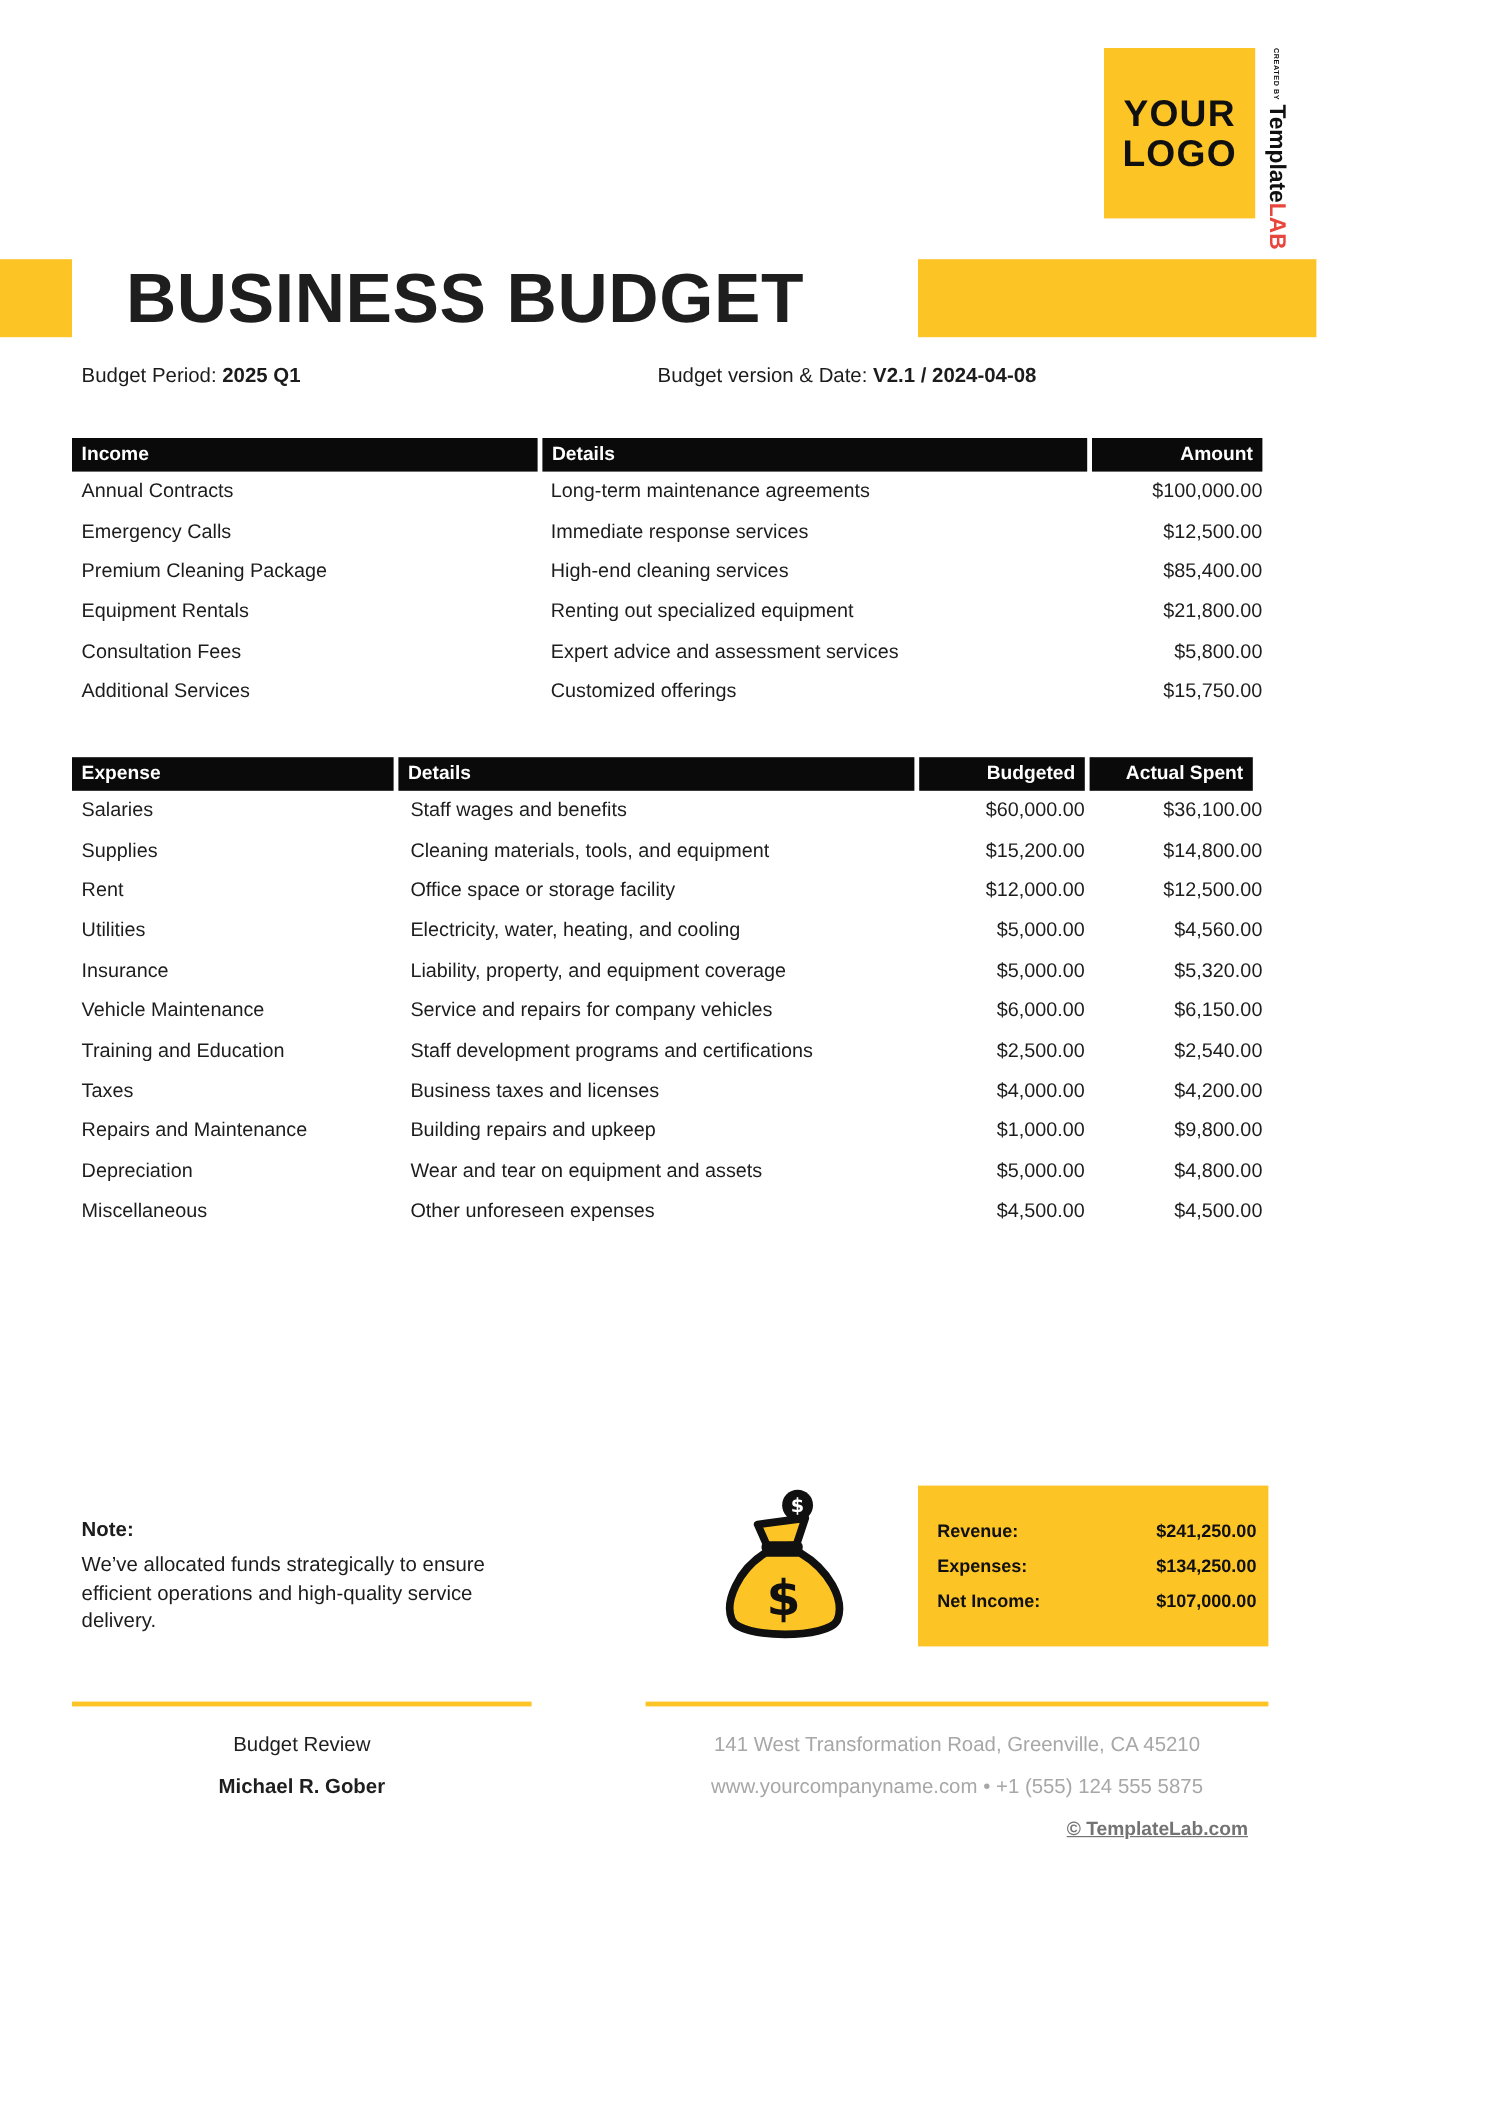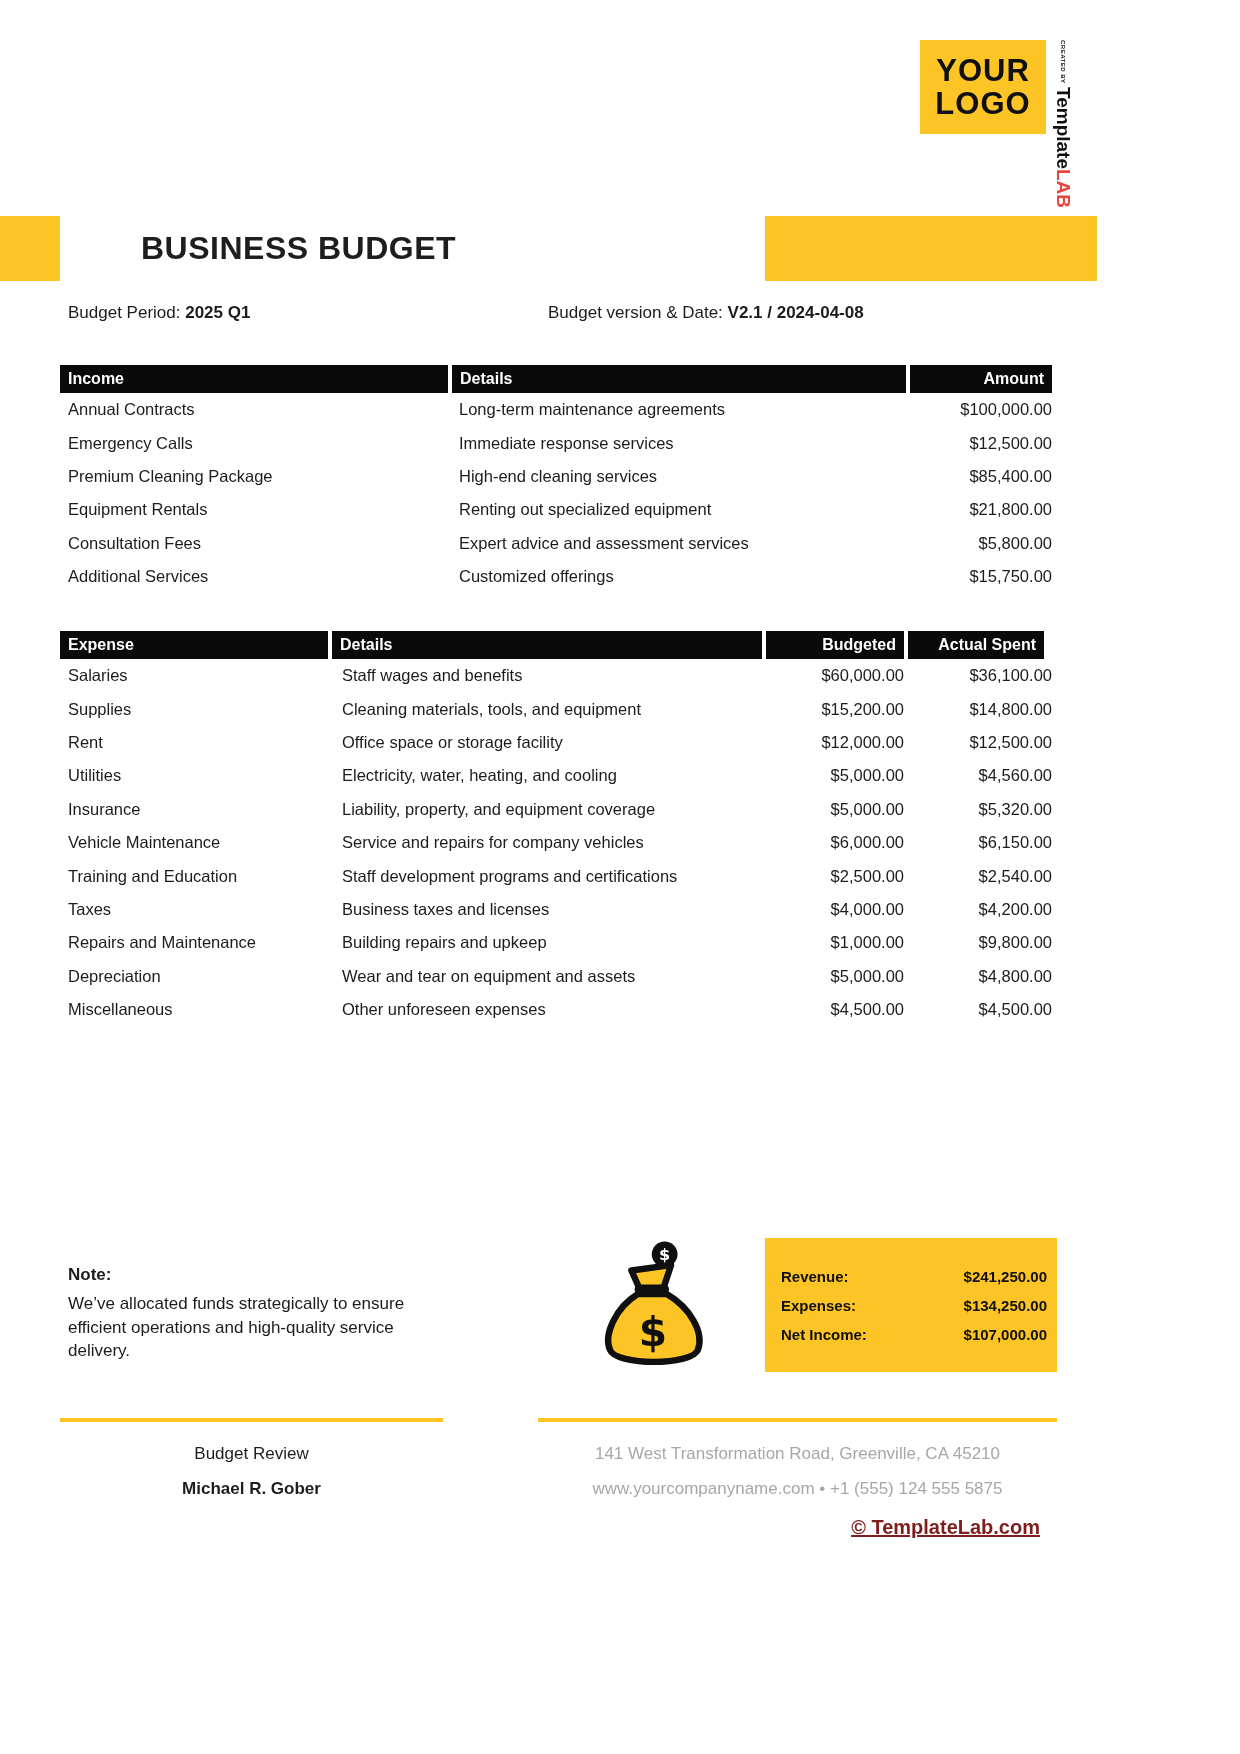--- a/index.html
+++ b/index.html
@@ -10,39 +10,39 @@
     --ink:#1C1C1C;
   }
   *{box-sizing:border-box;}
   body{margin:0;background:#ffffff;}
   .page{
     position:relative;width:1240px;height:1754px;background:#fff;
     font-family:"Liberation Sans", sans-serif;color:var(--ink);overflow:hidden;
   }
   
   .logo-box{
-    position:absolute;left:920px;top:40px;width:126px;height:94px;
+    position:absolute;left:920px;top:40px;width:126px;height:142px;
     background:var(--accent);display:flex;flex-direction:column;
     align-items:center;justify-content:center;
   }
   .logo-line{font-weight:bold;font-size:31px;line-height:1.08;letter-spacing:1px;color:#101010;}
   .brand-vert{
     position:absolute;left:1052px;top:40px;height:130px;
     writing-mode:vertical-rl;display:flex;align-items:center;
     font-weight:bold;font-size:19px;color:#101010;white-space:nowrap;
   }
   .brand-created{font-size:6px;font-weight:bold;letter-spacing:.5px;margin-bottom:3px;color:#101010;}
   .brand-red{color:var(--brand_red);}
   
   .band{position:absolute;top:216px;height:65px;background:var(--accent);}
   .band-left{left:0;width:60px;}
   .band-right{left:765px;width:332px;}
   .page-title{
     position:absolute;left:105px;top:216px;height:65px;line-height:65px;
-    font-size:32px;font-weight:bold;letter-spacing:.5px;color:#1E1E1E;margin-left:36px;
+    font-size:58px;font-weight:bold;letter-spacing:.5px;color:#1E1E1E;
   }
   
   .meta-left{position:absolute;left:68px;top:303px;font-size:17px;}
   .meta-right{position:absolute;left:548px;top:303px;font-size:17px;}
   .meta-label{font-weight:normal;}
   .meta-value{font-weight:bold;}
   
   .tbl{position:absolute;left:60px;width:992px;}
   .income-tbl{top:365px;}
   .expense-tbl{top:631px;}
@@ -77,22 +77,22 @@
   .summary-row{display:flex;justify-content:space-between;font-size:15px;font-weight:bold;color:#101010;}
   
   .fline{position:absolute;top:1418px;height:4px;background:var(--accent);}
   .fline-left{left:60px;width:383px;}
   .fline-right{left:538px;width:519px;}
   .footer-left{position:absolute;left:60px;top:1444px;width:383px;text-align:center;font-size:17px;color:#1E1E1E;}
   .footer-left .name{font-weight:bold;margin-top:15px;}
   .footer-right{position:absolute;left:538px;top:1444px;width:519px;text-align:center;font-size:17px;color:var(--footer_text);}
   .footer-right .line2{margin-top:15px;}
   .copyright{
-    position:absolute;right:200px;top:1516px;font-size:20px;font-weight:bold;
-    color:#7f1d1d;text-decoration:underline;
+    position:absolute;right:200px;top:1516px;font-size:16px;font-weight:bold;
+    color:#737373;text-decoration:underline;
   }
 </style>
 </head>
 <body>
 
 <div class="page">
 
   <div class="logo-box">
     <div class="logo-line">YOUR</div>
     <div class="logo-line">LOGO</div>

